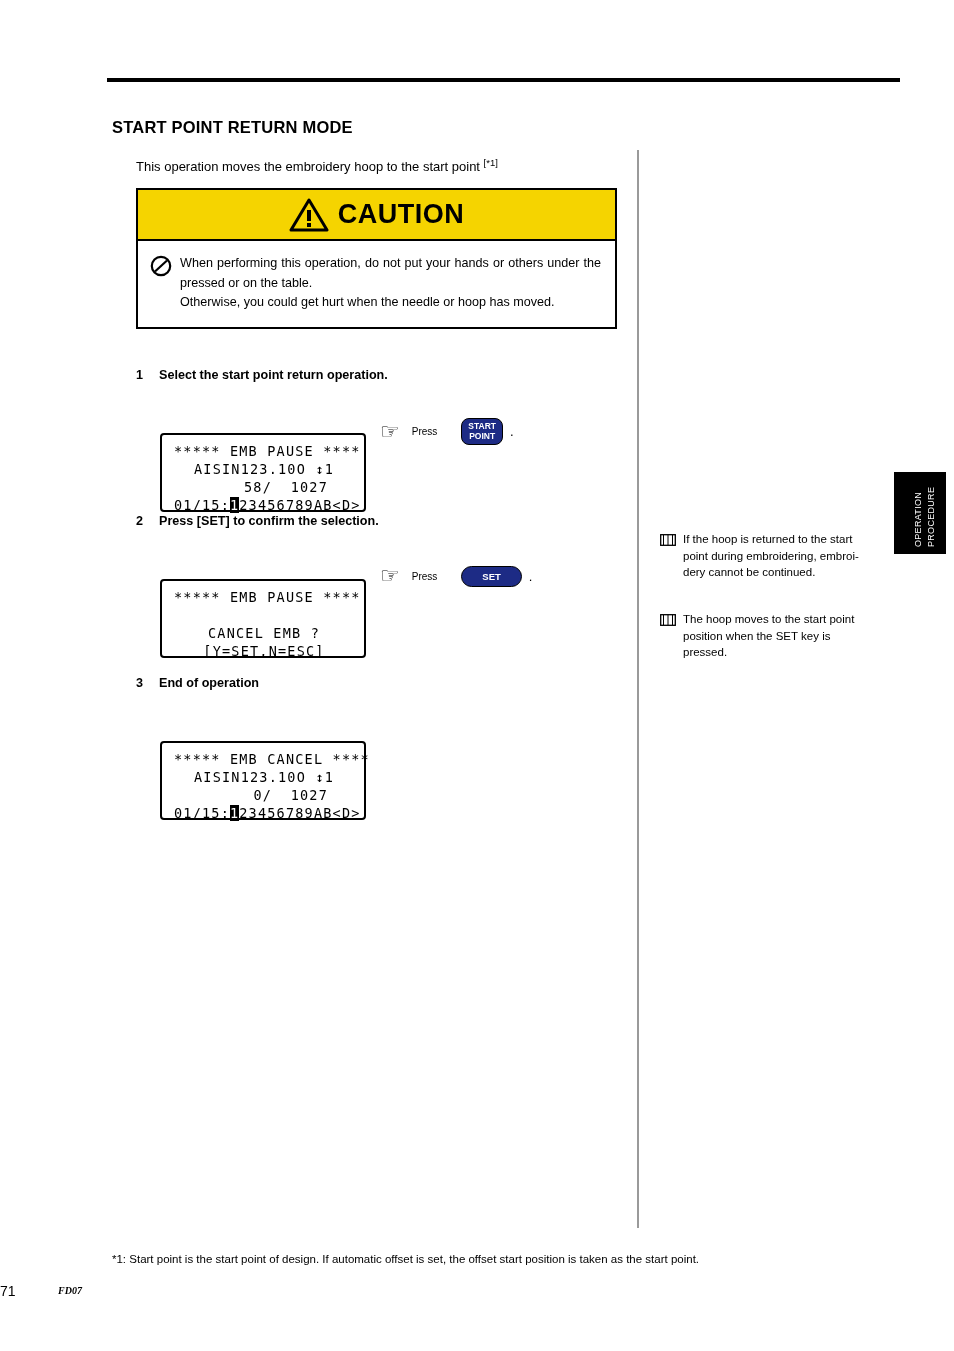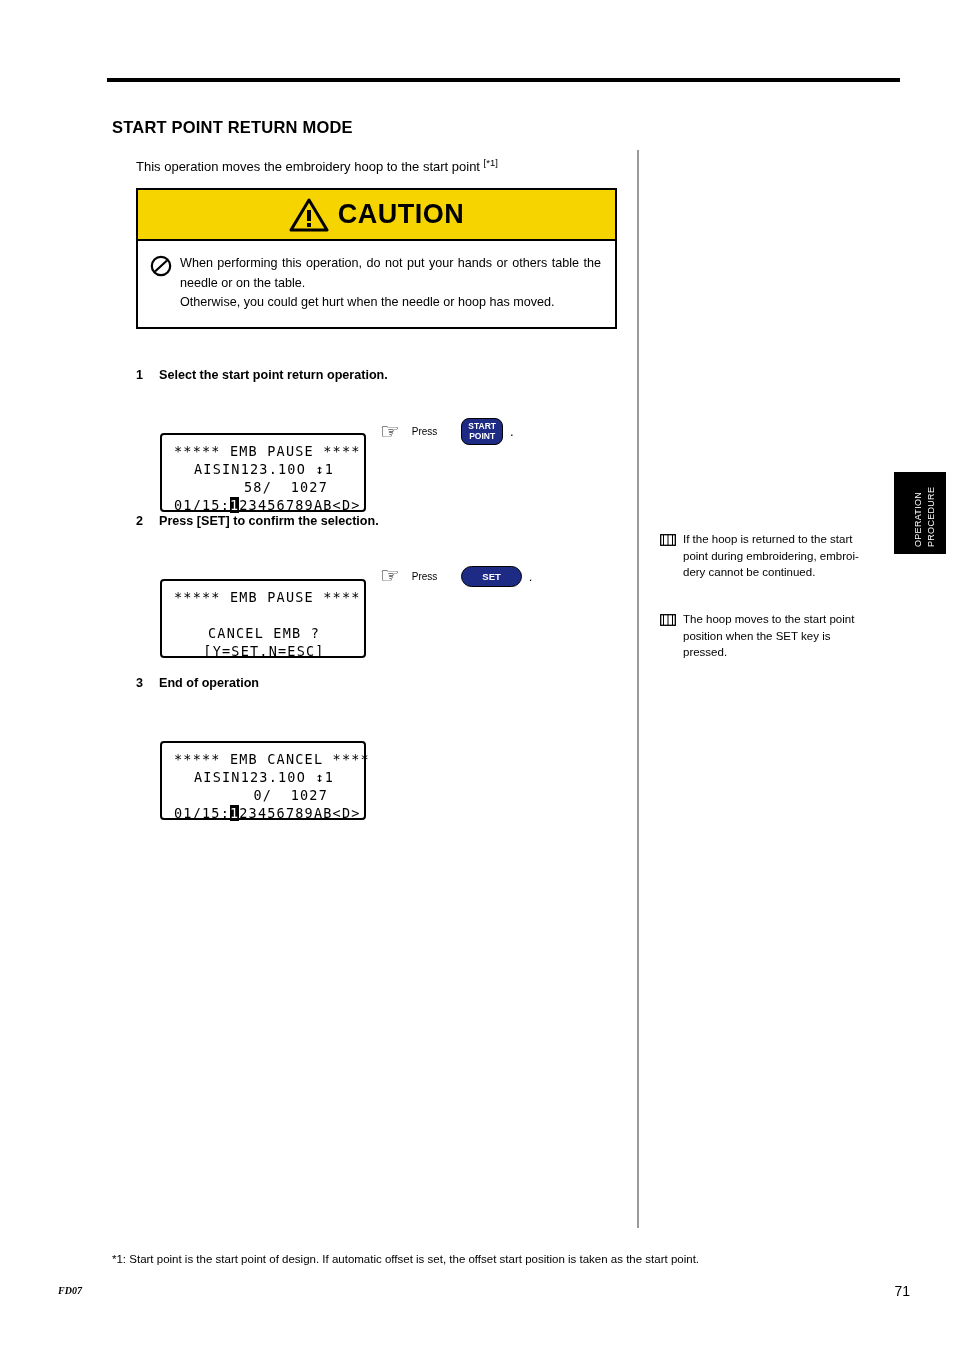--- a/index.html
+++ b/index.html
@@ -225,21 +225,21 @@
     left: 112px;
     top: 1253px;
     font-size: 11.5px;
     width: 780px;
   }
   .page-num {
     position: absolute;
     left: 0;
     top: 1283px;
     width: 910px;
-    text-align: right;
+    text-align: left;
     font-size: 14px;
   }
   .doc-code {
     position: absolute;
     left: 58px;
     top: 1285px;
     font-size: 10px;
     font-style: italic;
     font-weight: bold;
     font-family: "Liberation Serif", serif;
@@ -268,21 +268,21 @@
       <span class="caution-title">CAUTION</span>
     </div>
     <div class="caution-body">
       <span class="prohibit">
         <svg width="22" height="22" viewBox="0 0 22 22">
           <circle cx="11" cy="11" r="9.2" fill="none" stroke="#000" stroke-width="2.2"></circle>
           <line x1="5" y1="16.5" x2="17" y2="5.5" stroke="#000" stroke-width="2.2"></line>
         </svg>
       </span>
       <span class="caution-text">
-        <span>When performing this operation, do not put your hands or others table the needle or on the table.</span>
+        <span>When performing this operation, do not put your hands or others under the pressed or on the table.</span>
         <br>
         <span>Otherwise, you could get hurt when the needle or hoop has moved.</span>
       </span>
     </div>
   </div>
 
   <div class="step-num" style="left:136px; top:368px;">1</div>
   <div class="step-label" style="left:159px; top:368px;">Select the start point return operation.</div>
 
   <div class="lcd" style="left:160px; top:392px; width:206px; height:79px;">

